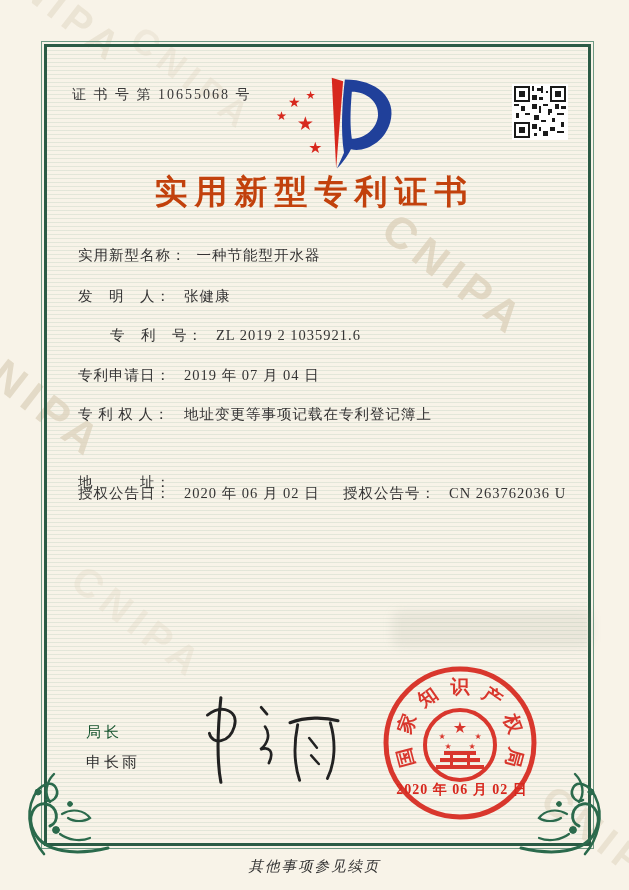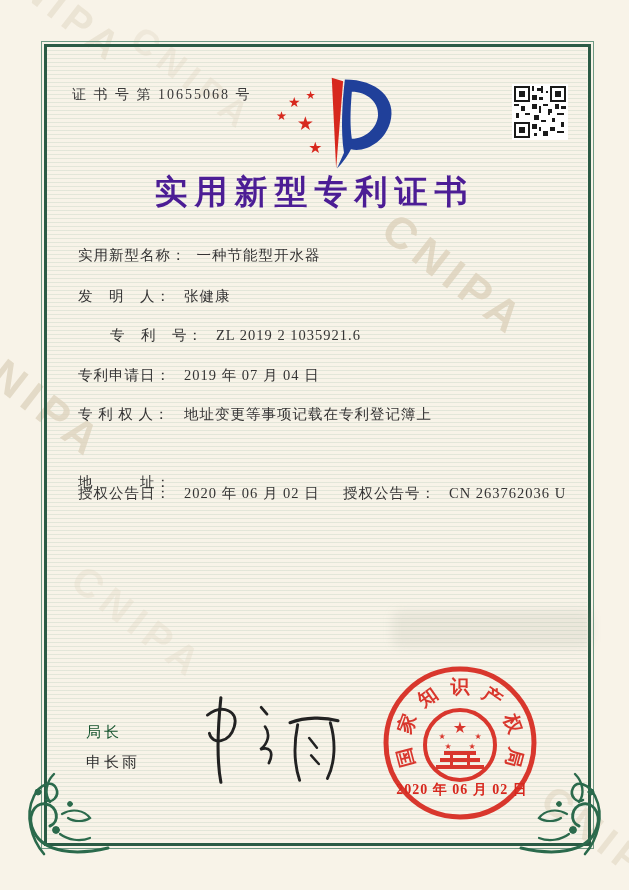--- a/index.html
+++ b/index.html
@@ -19,21 +19,21 @@
   .wm2{left:-52px;top:372px;font-size:44px;opacity:.75;}
   .wm3{left:-20px;top:-16px;font-size:40px;opacity:.45;}
   .wm4{left:530px;top:820px;font-size:40px;opacity:.5;}
   .wm5{left:120px;top:58px;font-size:36px;opacity:.3;}
   .wm6{left:60px;top:600px;font-size:40px;opacity:.28;}
   .content{position:absolute;inset:0;z-index:2;}
   .cert-no{position:absolute;left:72px;top:86px;font-size:14px;letter-spacing:2px;color:#3a3a3a;}
   .logo{position:absolute;left:262px;top:76px;width:150px;height:96px;}
   .qr{position:absolute;left:512px;top:84px;width:56px;height:56px;}
   .title{position:absolute;left:0;top:170px;width:100%;text-align:center;
-         font-size:33px;font-weight:bold;letter-spacing:7px;color:#4c1d95;}
+         font-size:33px;font-weight:bold;letter-spacing:7px;color:#c2410c;}
   .fields{position:absolute;left:78px;top:0;width:480px;font-size:14.5px;color:#343434;}
   .frow{position:absolute;white-space:nowrap;}
   .frow .lab{display:inline-block;min-width:96px;letter-spacing:1px;}
   .frow .val{margin-left:10px;letter-spacing:1px;}
   .r1{top:246px;} .r2{top:287px;} .r3{top:326px;margin-left:32px;} .r4{top:366px;} .r5{top:405px;}
   .r6{top:441px;white-space:normal;display:flex;margin-top:32px;}
   .r6 .val{display:inline-block;width:372px;white-space:normal;line-height:19px;vertical-align:top;}
   .r7{top:484px;}
   .pair2{position:absolute;left:265px;top:0;}
   .paras{position:absolute;left:63px;top:511px;width:501px;font-size:14.2px;line-height:19.5px;
@@ -241,13 +241,14 @@
       <path d="M34,84 C22,70 14,46 24,26 C30,14 42,10 46,18 C50,26 42,34 36,30" stroke-width="2.6"></path>
       <path d="M44,4 C36,12 34,24 40,32" stroke-width="2.4"></path>
       <path d="M52,44 C62,38 74,40 80,48 C74,52 64,52 58,48" stroke-width="2.2"></path>
       <path d="M50,64 C58,70 70,72 80,68" stroke-width="2.2"></path>
       <circle cx="28" cy="22" r="3" fill="#2b6a4c"></circle>
       <circle cx="46" cy="60" r="3.4" fill="#2b6a4c"></circle>
       <circle cx="60" cy="34" r="2.4" fill="#2b6a4c"></circle>
     </svg>
   </div>
 
+  <div class="cont-note">其他事项参见续页</div>
 </div>
 
 </body></html>

